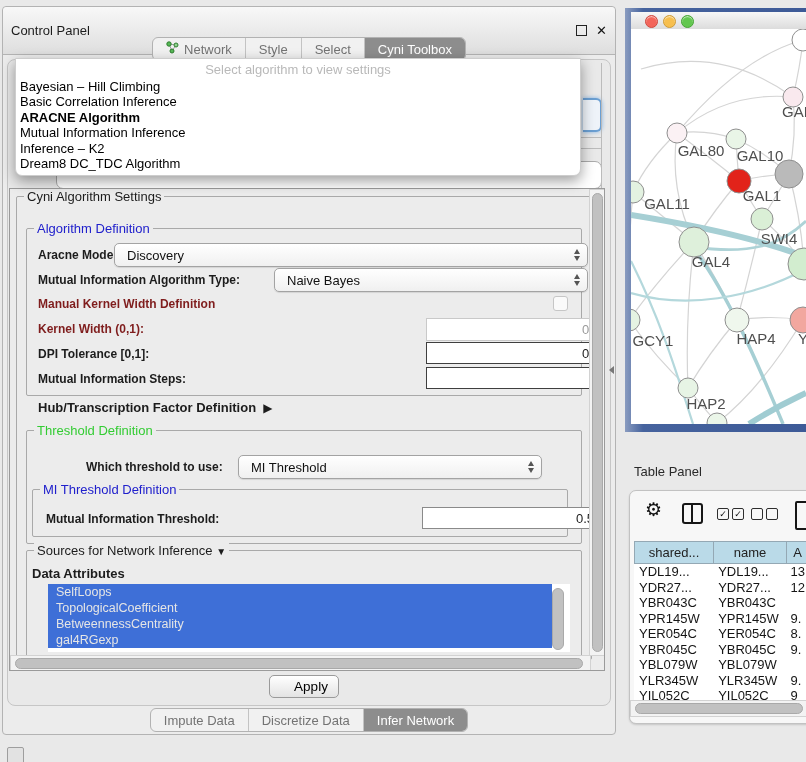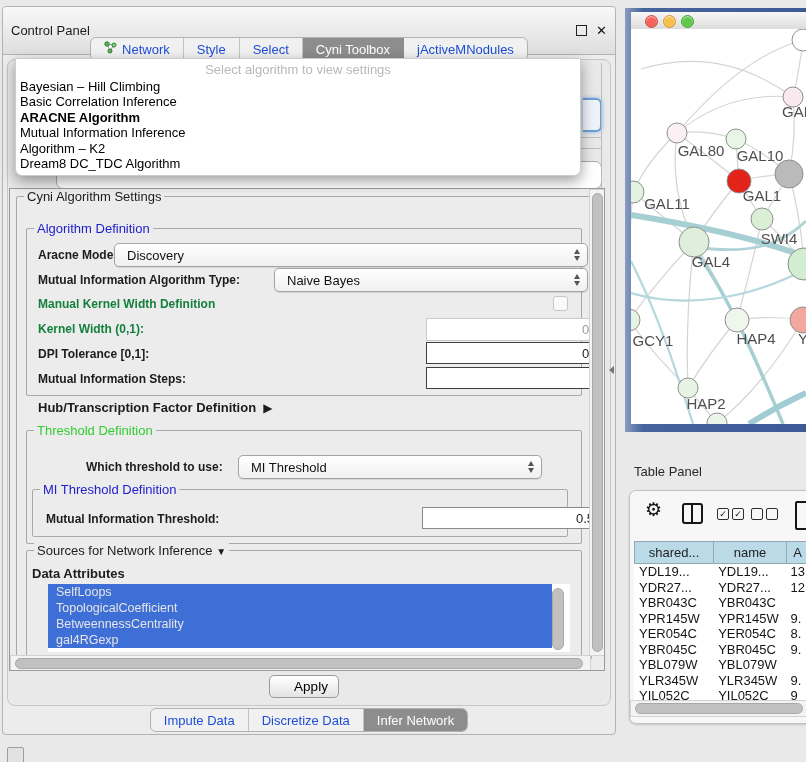--- a/index.html
+++ b/index.html
@@ -10,38 +10,38 @@
   #cp{left:2px;top:6px;width:612px;height:727px;background:#ececec;border:1px solid #b3b3b3;border-radius:4px;}
   #cp-titlebar{left:0;top:0;right:0;height:23px;background:linear-gradient(#f8f8f8,#dedede);
      border-bottom:1px solid #b4b4b4;border-radius:4px 4px 0 0;display:flex;align-items:center;padding:12px 8px;}
   #cp-title{font-size:13px;}
   #cp-controls{margin-left:auto;display:flex;align-items:center;gap:9px;}
   .float-box{width:9px;height:9px;border:1.5px solid #222;display:inline-block;}
   .close-x{font-size:13px;font-weight:bold;color:#111;line-height:12px;}
   #tabpage{left:4px;top:52px;width:602px;height:645px;background:#e9e9e9;border:1px solid #c6c6c6;border-radius:8px;}
   
   .tabstrip{display:flex;height:22px;border:1px solid #b2b2b2;border-radius:6px;background:#f1f1f1;overflow:hidden;}
-  .tab{display:flex;align-items:center;gap:5px;padding:0 13px;font-size:13px;color:#1d4ed8;border-right:1px solid #c3c3c3;white-space:nowrap;}
+  .tab{display:flex;align-items:center;gap:5px;padding:0 13px;font-size:13px;color:#737373;border-right:1px solid #c3c3c3;white-space:nowrap;}
   .tab:last-child{border-right:none;}
   .tab.sel{background:#8d8d8d;color:#fff;border-right-color:#8d8d8d;}
   #toptabs{left:0;top:30px;width:612px;display:flex;justify-content:center;}
   #bottomtabs{left:0;top:701px;width:612px;display:flex;justify-content:center;}
   
   #frag-combo{left:580px;top:91px;width:17px;height:30px;border:2px solid #6b9fd2;border-left:none;
      border-radius:0 6px 6px 0;background:#eef3f9;box-shadow:0 0 4px #86b4e4;}
   #frag-field{left:53px;top:154px;width:544px;height:26px;background:#fff;border:1px solid #ababab;border-radius:7px;}
   .frag-line{background:#bbb;}
   
   #scrollbox{left:6px;top:181px;width:594px;height:481px;background:#ececec;border:1px solid #9a9a9a;overflow:hidden;}
   .groupbox{position:absolute;border:1px solid #a9a9a9;border-radius:2px;}
   .gtitle{position:absolute;font-size:13px;background:#ececec;padding:0 3px;white-space:nowrap;z-index:2;}
   .gtitle.blue{color:#2020cc;}
   .gtitle.green{color:#33cc33;}
   .lbl{position:absolute;font-size:12px;font-weight:bold;white-space:nowrap;color:#1c1c1c;}
-  .lbl.dis{color:#15803d;}
+  .lbl.dis{color:#7f1d1d;}
   .plain{font-weight:normal;font-size:13px;}
   .combo{position:absolute;height:22px;border:1px solid #a3a3a3;border-radius:5px;
      background:linear-gradient(#ffffff,#f0f0f0);box-shadow:0 1px 1px rgba(0,0,0,.1);
      display:flex;align-items:center;font-size:13px;padding-left:12px;color:#111;}
   .arrows{position:absolute;right:7px;top:0;bottom:0;display:flex;flex-direction:column;justify-content:center;gap:2px;}
   .tri-up{width:0;height:0;border-left:3.5px solid transparent;border-right:3.5px solid transparent;border-bottom:5px solid #555;}
   .tri-dn{width:0;height:0;border-left:3.5px solid transparent;border-right:3.5px solid transparent;border-top:5px solid #555;}
   .tfield{position:absolute;background:#fff;font-size:13px;display:flex;align-items:center;justify-content:flex-end;padding-right:6px;padding-left:27px;}
   .tfield.en{border:1.5px solid #3f3f3f;}
   .tfield.dis{border:1px solid #c9c9c9;color:#9b9b9b;}
@@ -113,23 +113,20 @@
           </div>
           <div class="tab">
             <span>Style</span>
           </div>
           <div class="tab">
             <span>Select</span>
           </div>
           <div class="tab sel">
             <span>Cyni Toolbox</span>
           </div>
-          <div class="tab">
-            <span>jActiveMNodules</span>
-          </div>
         </div>
       </div>
 
     <div id="frag-combo" class="abs"></div>
     <div id="frag-field" class="abs"></div>
     <div class="abs frag-line" style="left:598px;top:56px;width:1px;height:126px;"></div>
     <div class="abs frag-line" style="left:578px;top:130px;width:21px;height:1px;"></div>
     <div class="abs frag-line" style="left:578px;top:141px;width:21px;height:1px;"></div>
 
     <div id="scrollbox" class="abs">
@@ -242,21 +239,21 @@
         </div>
       </div>
 
     <div id="popup" class="abs">
       <div id="popup-header">Select algorithm to view settings</div>
       <div id="popup-items">
           <div class="pitem">Bayesian – Hill Climbing</div>
           <div class="pitem">Basic Correlation Inference</div>
           <div class="pitem bold">ARACNE Algorithm</div>
           <div class="pitem">Mutual Information Inference</div>
-          <div class="pitem">Algorithm – K2</div>
+          <div class="pitem">Inference – K2</div>
           <div class="pitem">Dream8 DC_TDC Algorithm</div>
         </div>
     </div>
   </div>
 
   <div id="split-handle" class="abs"></div>
 
   <div id="netwin" class="abs">
     <div id="net-titlebar" class="abs">
       <span class="tl" style="left:14px;background:#f3655a;border:1px solid #cf4a40;"></span>

